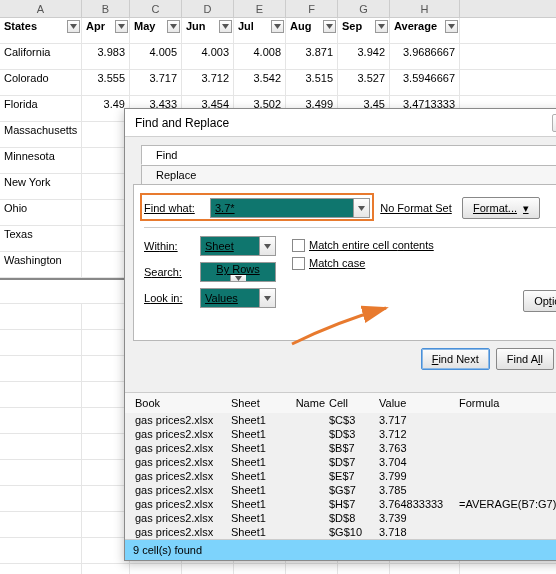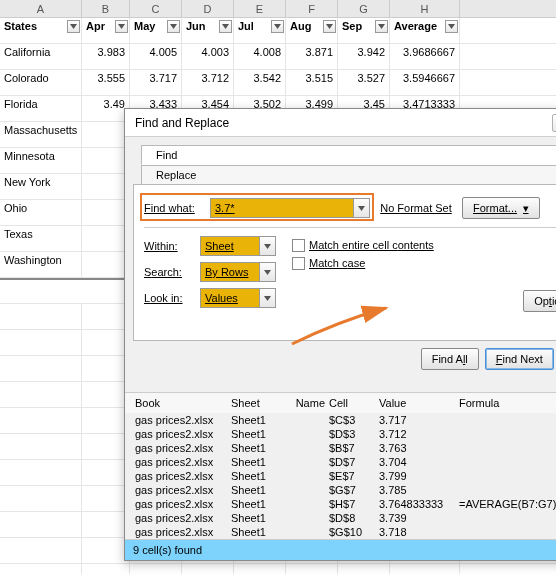--- a/index.html
+++ b/index.html
@@ -26,21 +26,21 @@
   .title-btn { width: 28px; height: 18px; border: 1px solid #b0b0b0; margin-left: 4px; display:flex; align-items:center; justify-content:center; background:linear-gradient(#fff,#eaeaea); border-radius:2px;}
   
   .tabs { display:flex; margin: 8px 8px 0 16px; flex-direction: column; }
   .tab { padding: 3px 14px; border: 1px solid #b8b8b8; background:#f6f6f6; margin-right:-1px; position:relative; }
   .tab.active { background:#fff; border-bottom-color:#fff; z-index:2; }
   .panel { margin: 0 8px; border: 1px solid #b8b8b8; background:#fff; padding: 12px 10px 26px; position:relative; top:-1px;text-decoration:underline;}
   
   .form-row { display:flex; align-items:center; margin-bottom:6px; gap:6px; }
   .lbl { width: 60px; }
   .ul { text-decoration: underline; }
-  .combo { height: 20px; border: 1px solid #999; background:#eab308; display:flex; align-items:center; position:relative; }
+  .combo { height: 20px; border: 1px solid #999; background:#0f766e; display:flex; align-items:center; position:relative; }
   .combo .v { flex:1; padding:0 4px; }
   .combo .dd { width:16px; height:100%; border-left:1px solid #999; background:linear-gradient(#fdfdfd,#e6e6e6); display:flex;align-items:center;justify-content:center;}
   .combo .dd svg { width:7px;height:5px;}
   .btn { height: 22px; border: 1px solid #888; background: linear-gradient(#fdfdfd,#e2e2e2); padding: 0 10px; display:inline-flex; align-items:center; border-radius:2px; cursor:pointer;}
   .btn.default { border: 1px solid #4a90d9; box-shadow: 0 0 0 1px #8ab8e6 inset; }
   
   .highlight-box { position:absolute; border: 2px solid #e87a2e; pointer-events:none; }
   
   .sep { border-top: 1px solid #ccc; margin: 8px 0; }
   
@@ -460,21 +460,21 @@
               <span class="v">Sheet</span>
               <div class="dd">
                 <svg viewBox="0 0 7 5">
                   <polygon points="0,0 7,0 3.5,5" fill="#555"></polygon>
                 </svg>
               </div>
             </div>
         </div>
         <div class="form-row">
           <span class="lbl" style="width:50px;"><span class="ul">S</span>earch:</span>
-          <div class="combo" style="width:76px;">
+          <div class="combo" style="width:76px;flex-direction:column;">
               <span class="v">By Rows</span>
               <div class="dd">
                 <svg viewBox="0 0 7 5">
                   <polygon points="0,0 7,0 3.5,5" fill="#555"></polygon>
                 </svg>
               </div>
             </div>
         </div>
         <div class="form-row">
           <span class="lbl" style="width:50px;"><span class="ul">L</span>ook in:</span>
@@ -500,25 +500,25 @@
         <div style="text-align:right;margin-top:18px;">
           <div class="btn">
               <span>Op<span class="ul">t</span>ions &lt;&lt;</span>
             </div>
         </div>
       </div>
     </div>
   </div>
 
   <div class="action-row">
+    <div class="btn default">
+        <span><span class="ul">F</span>ind Next</span>
+      </div>
     <div class="btn">
         <span>Find A<span class="ul">l</span>l</span>
-      </div>
-    <div class="btn default">
-        <span><span class="ul">F</span>ind Next</span>
       </div>
     <div class="btn">
         <span>Close</span>
       </div>
   </div>
 
   <div class="results-hdr">
     <div class="rcA">Book</div>
     <div class="rcB">Sheet</div>
     <div class="rcC">Name</div>

